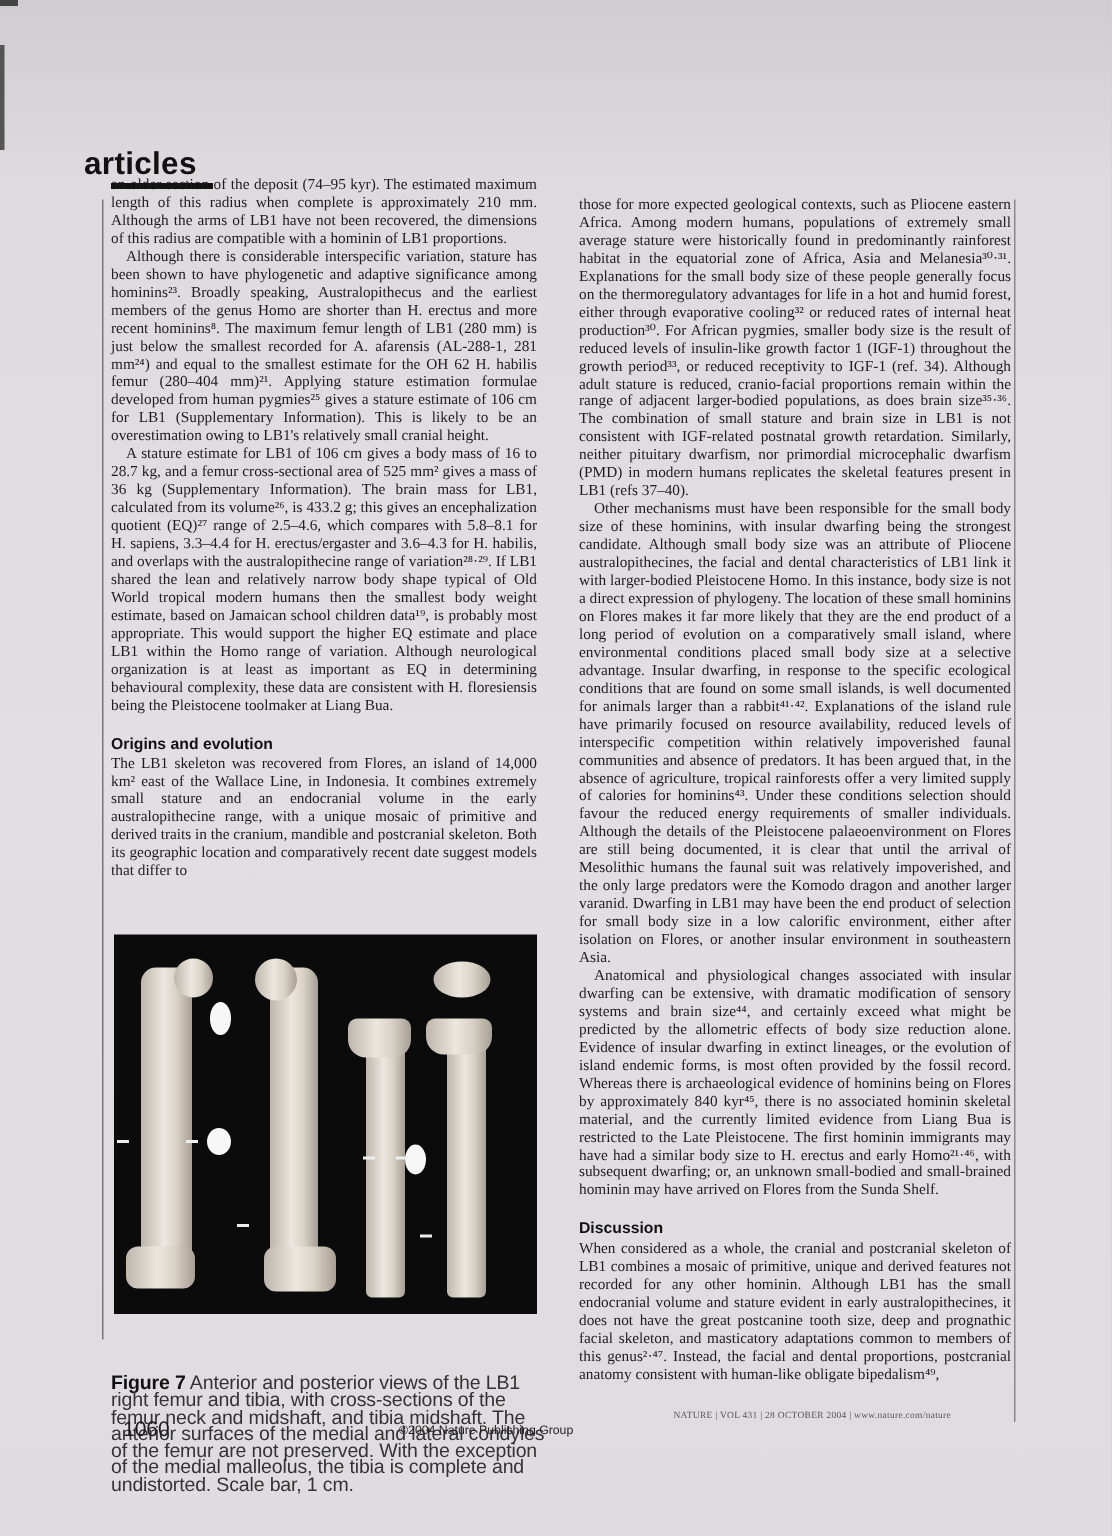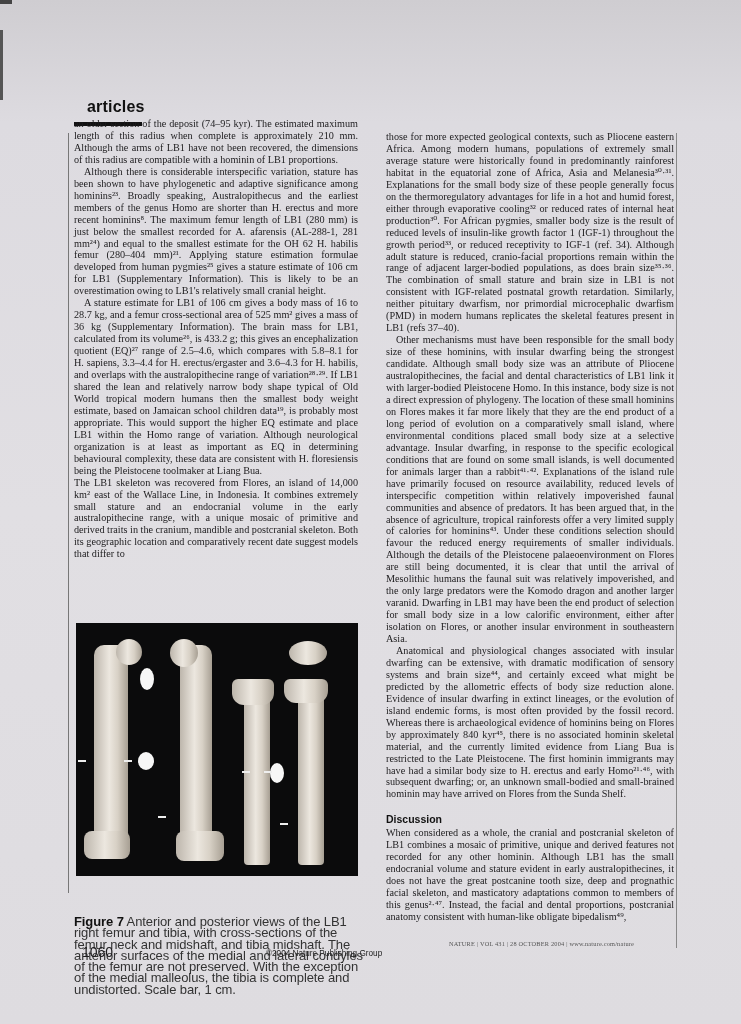--- a/index.html
+++ b/index.html
@@ -12,23 +12,23 @@
   }
   .page-bg {
     position: absolute; left: 0; top: 0; width: 741px; height: 1024px;
     background: linear-gradient(180deg, #cfcdd1 0%, #dddbe0 12%, #e1dfe3 50%, #dedce0 100%);
   }
   .left-edge {
     position: absolute; left: 0; top: 30px; width: 3px; height: 70px; background: #555;
   }
   .corner-mark { position: absolute; left: 0; top: 0; width: 12px; height: 4px; background: #444; }
   .section-label {
-    position: absolute; left: 87px; top: 98px;
+    position: absolute; left: 56px; top: 98px;
     font-family: "Liberation Sans", "DejaVu Sans", sans-serif;
-    font-weight: bold; font-size: 16px; letter-spacing: 0.2px; color: #111; text-align: right;
+    font-weight: bold; font-size: 21px; letter-spacing: 0.2px; color: #111; text-align: right;
   }
   .section-rule { position: absolute; left: 74px; top: 122px; width: 68px; height: 4px; background: #111; }
   .col {
     position: absolute; font-size: 10.2px; line-height: 11.95px; text-align: justify;
     hyphens: manual;
   }
   .col-left { left: 74px; top: 118px; width: 284px; }
   .col-right { left: 386px; top: 131px; width: 288px; }
   .vrule-left { position: absolute; left: 68px; top: 133px; width: 1px; height: 760px; background: #777; }
   .vrule-right { position: absolute; left: 676px; top: 133px; width: 1px; height: 815px; background: #888; }
@@ -74,20 +74,21 @@
 <div class="section-label">articles</div>
 <div class="section-rule"></div>
 
 <div class="vrule-left"></div>
 <div class="vrule-right"></div>
 
 <div class="col col-left">
   <p class="noindent">an older section of the deposit (74–95 kyr). The estimated maximum length of this radius when complete is approximately 210 mm. Although the arms of LB1 have not been recovered, the dimensions of this radius are compatible with a hominin of LB1 proportions.</p>
   <p>Although there is considerable interspecific variation, stature has been shown to have phylogenetic and adaptive significance among hominins²³. Broadly speaking, Australopithecus and the earliest members of the genus Homo are shorter than H. erectus and more recent hominins⁸. The maximum femur length of LB1 (280 mm) is just below the smallest recorded for A. afarensis (AL-288-1, 281 mm²⁴) and equal to the smallest estimate for the OH 62 H. habilis femur (280–404 mm)²¹. Applying stature estimation formulae developed from human pygmies²⁵ gives a stature estimate of 106 cm for LB1 (Supplementary Information). This is likely to be an overestimation owing to LB1's relatively small cranial height.</p>
   <p>A stature estimate for LB1 of 106 cm gives a body mass of 16 to 28.7 kg, and a femur cross-sectional area of 525 mm² gives a mass of 36 kg (Supplementary Information). The brain mass for LB1, calculated from its volume²⁶, is 433.2 g; this gives an encephalization quotient (EQ)²⁷ range of 2.5–4.6, which compares with 5.8–8.1 for H. sapiens, 3.3–4.4 for H. erectus/ergaster and 3.6–4.3 for H. habilis, and overlaps with the australopithecine range of variation²⁸·²⁹. If LB1 shared the lean and relatively narrow body shape typical of Old World tropical modern humans then the smallest body weight estimate, based on Jamaican school children data¹⁹, is probably most appropriate. This would support the higher EQ estimate and place LB1 within the Homo range of variation. Although neurological organization is at least as important as EQ in determining behavioural complexity, these data are consistent with H. floresiensis being the Pleistocene toolmaker at Liang Bua.</p>
+  <h3>Origins and evolution</h3>
   <p class="noindent">The LB1 skeleton was recovered from Flores, an island of 14,000 km² east of the Wallace Line, in Indonesia. It combines extremely small stature and an endocranial volume in the early australopithecine range, with a unique mosaic of primitive and derived traits in the cranium, mandible and postcranial skeleton. Both its geographic location and comparatively recent date suggest models that differ to</p>
 </div>
 
 <div class="figure">
 
   <div class="bone" style="left:18px;top:22px;width:34px;height:210px;border-radius:10px 10px 6px 6px;"></div>
   <div class="bone" style="left:40px;top:16px;width:26px;height:26px;border-radius:50%;"></div>
   <div class="bone" style="left:8px;top:208px;width:46px;height:28px;border-radius:8px;"></div>
 
   <div class="bone" style="left:104px;top:22px;width:32px;height:212px;border-radius:10px 10px 6px 6px;"></div>

